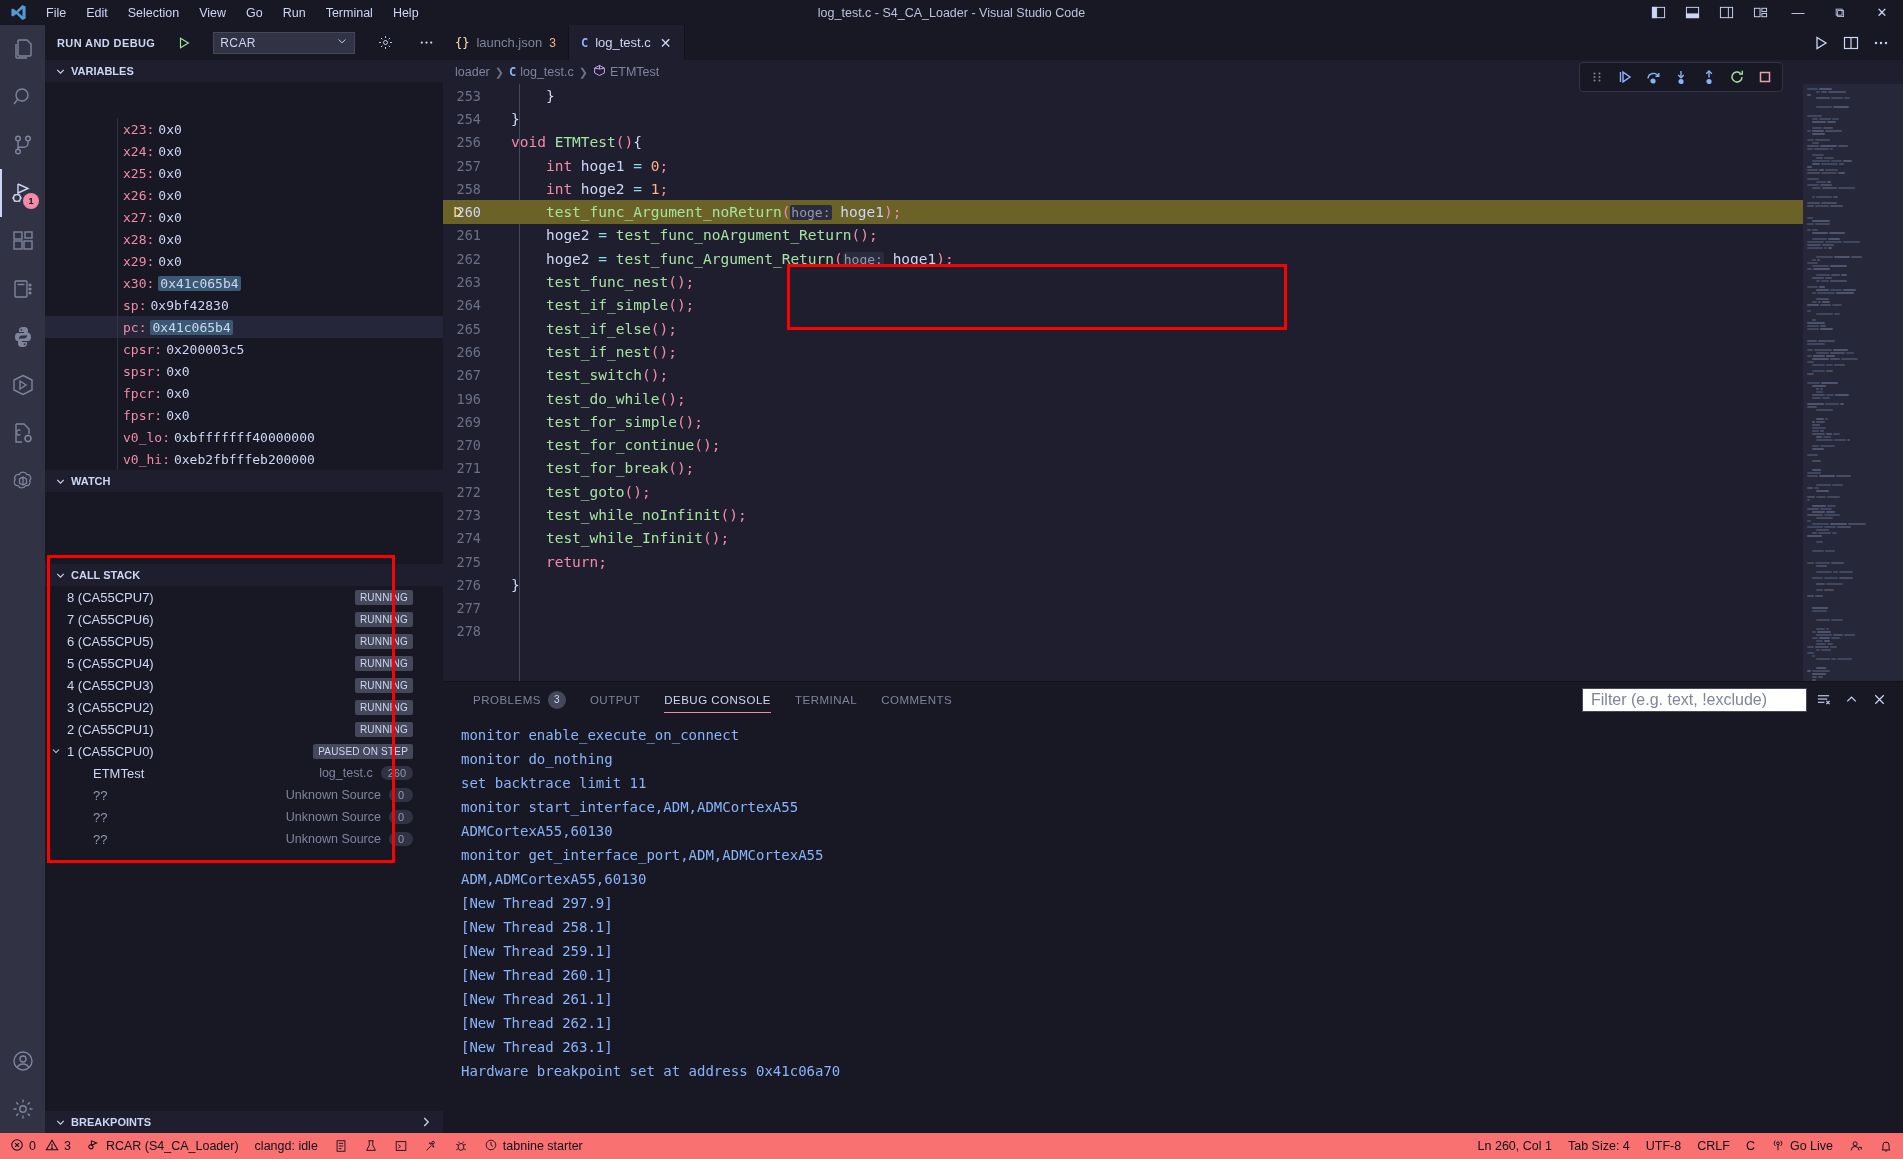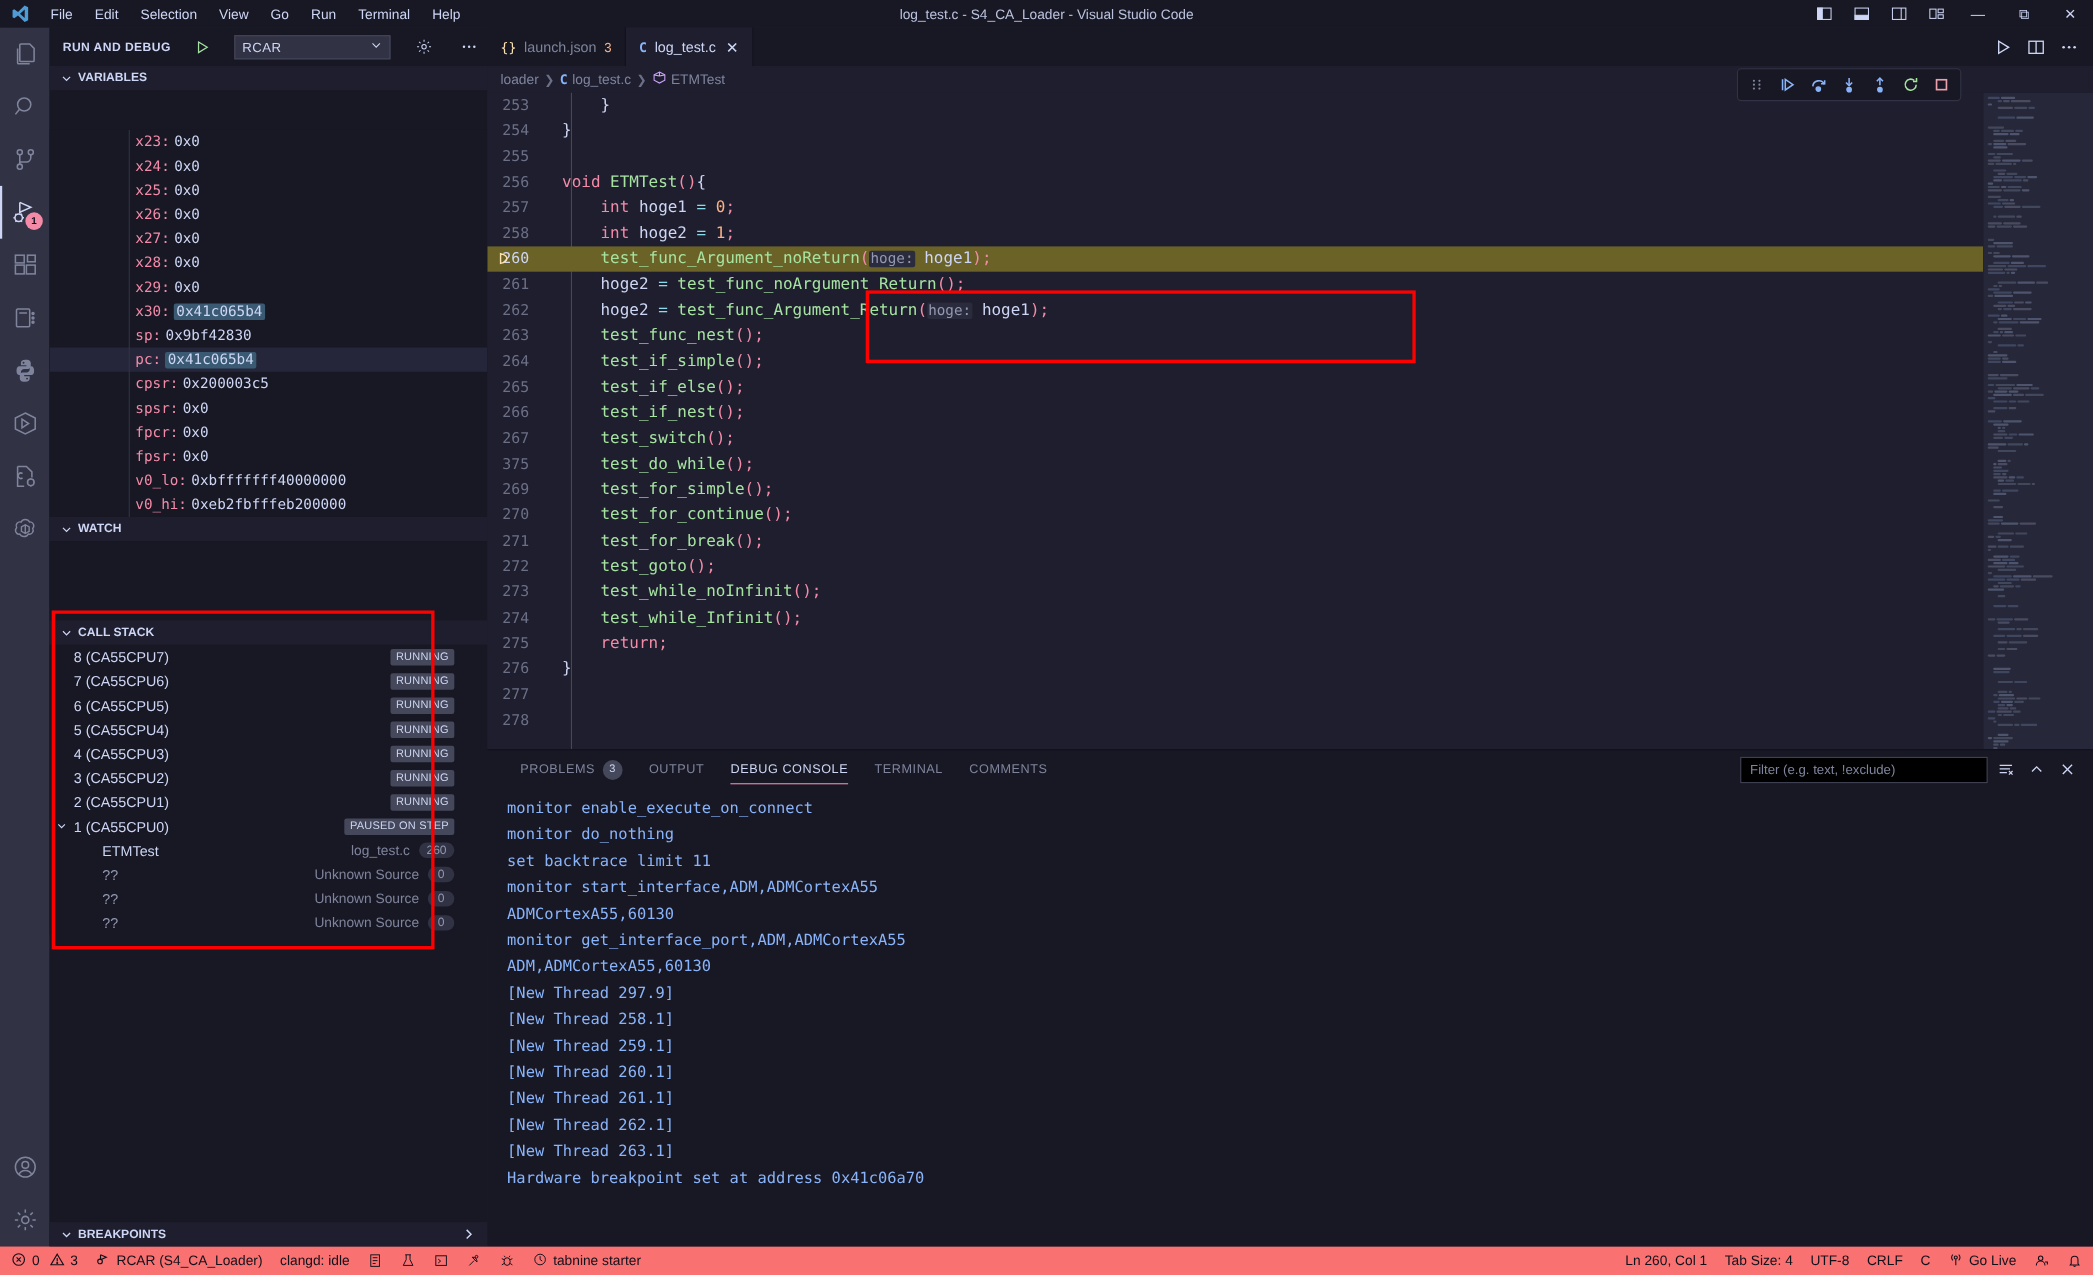--- a/index.html
+++ b/index.html
@@ -206,22 +206,22 @@
   .ptab.active { color:#cdd6f4;text-align:center; }
   .ptab.active::after {
     content:""; position:absolute; left:12px; right:12px; bottom:4px; height:1.5px; background:#f38ba8;
   }
   .pbadge {
     background:#45475a; color:#cdd6f4; border-radius:10px; font-size:10px;
     min-width:18px; height:18px; display:flex; align-items:center; justify-content:center; padding:0 5px;
   }
   #panel-actions { margin-left:auto; display:flex; align-items:center; gap:4px; padding-right:12px; }
   #filter-input {
-    width:225px; height:24px; background:#000000; border:1px solid #45475a;
-    color:#7f849c; font-size:12px; padding:0 8px; display:flex; align-items:center;
+    width:225px; height:24px; background:#ffffff; border:1px solid #45475a;
+    color:#7f849c; font-size:16px; padding:0 8px; display:flex; align-items:center;
   }
   .pa-ic { width:24px; height:24px; display:flex; align-items:center; justify-content:center; color:#cdd6f4; }
   .pa-ic svg { width:15px; height:15px; }
 
   #console-body { flex:1; overflow:hidden; padding:6px 0 0 18px; }
   .console-line {
     font-family:"DejaVu Sans Mono", monospace; font-size:14px; color:#89b4fa;
     height:24px; display:flex; align-items:center; white-space:pre;
   }
 
@@ -735,24 +735,20 @@
         <div id="code-lines">
             <div class="code-line">
               <div class="gutter mono">253</div>
               <div class="codetext">    <span class="tok-brace">}</span></div>
             </div>
             <div class="code-line">
               <div class="gutter mono">254</div>
               <div class="codetext"><span class="tok-brace">}</span></div>
             </div>
             <div class="code-line">
-              <div class="gutter mono">255</div>
-              <div class="codetext"></div>
-            </div>
-            <div class="code-line">
               <div class="gutter mono">256</div>
               <div class="codetext"><span class="tok-kw">void</span> <span class="tok-fn">ETMTest</span><span class="tok-punc">(</span><span class="tok-punc">)</span><span class="tok-brace">{</span></div>
             </div>
             <div class="code-line">
               <div class="gutter mono">257</div>
               <div class="codetext">    <span class="tok-kw">int</span> <span class="tok-var">hoge1</span> <span class="tok-op">=</span> <span class="tok-num">0</span><span class="tok-punc">;</span></div>
             </div>
             <div class="code-line">
               <div class="gutter mono">258</div>
               <div class="codetext">    <span class="tok-kw">int</span> <span class="tok-var">hoge2</span> <span class="tok-op">=</span> <span class="tok-num">1</span><span class="tok-punc">;</span></div>
@@ -785,21 +781,21 @@
             </div>
             <div class="code-line">
               <div class="gutter mono">266</div>
               <div class="codetext">    <span class="tok-fn">test_if_nest</span><span class="tok-punc">(</span><span class="tok-punc">)</span><span class="tok-punc">;</span></div>
             </div>
             <div class="code-line">
               <div class="gutter mono">267</div>
               <div class="codetext">    <span class="tok-fn">test_switch</span><span class="tok-punc">(</span><span class="tok-punc">)</span><span class="tok-punc">;</span></div>
             </div>
             <div class="code-line">
-              <div class="gutter mono">375</div>
+              <div class="gutter mono">196</div>
               <div class="codetext">    <span class="tok-fn">test_do_while</span><span class="tok-punc">(</span><span class="tok-punc">)</span><span class="tok-punc">;</span></div>
             </div>
             <div class="code-line">
               <div class="gutter mono">269</div>
               <div class="codetext">    <span class="tok-fn">test_for_simple</span><span class="tok-punc">(</span><span class="tok-punc">)</span><span class="tok-punc">;</span></div>
             </div>
             <div class="code-line">
               <div class="gutter mono">270</div>
               <div class="codetext">    <span class="tok-fn">test_for_continue</span><span class="tok-punc">(</span><span class="tok-punc">)</span><span class="tok-punc">;</span></div>
             </div>

